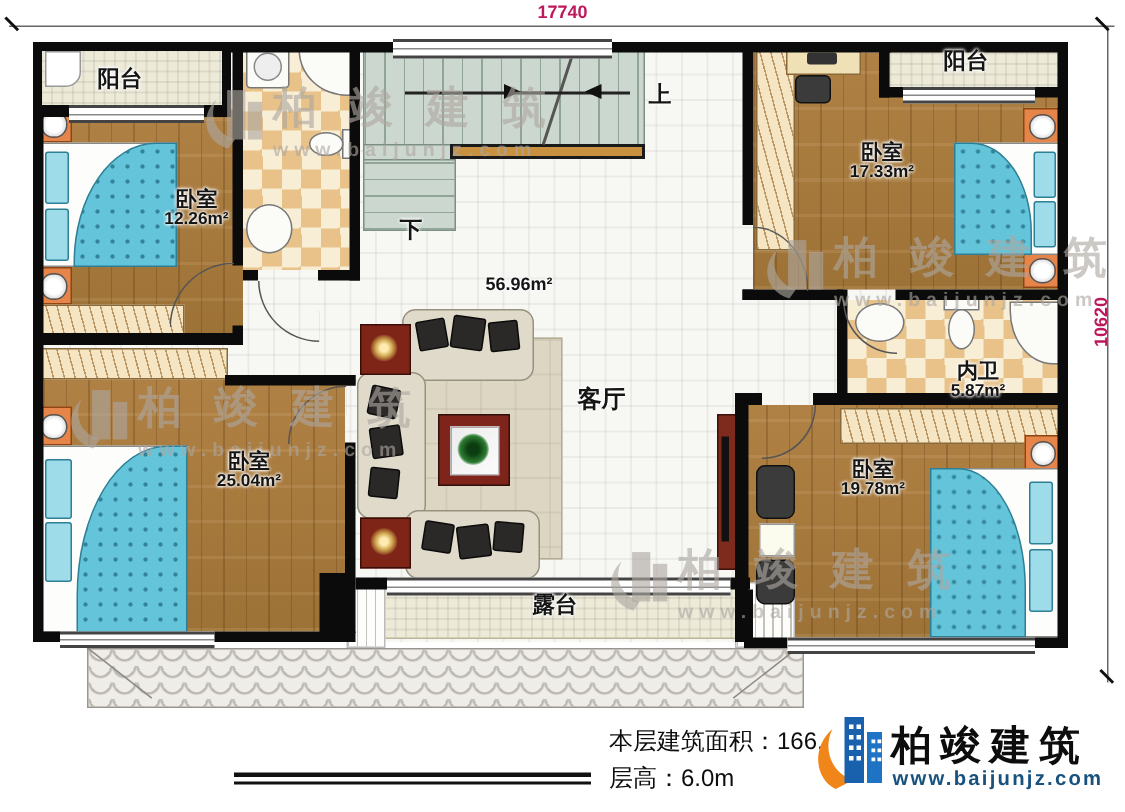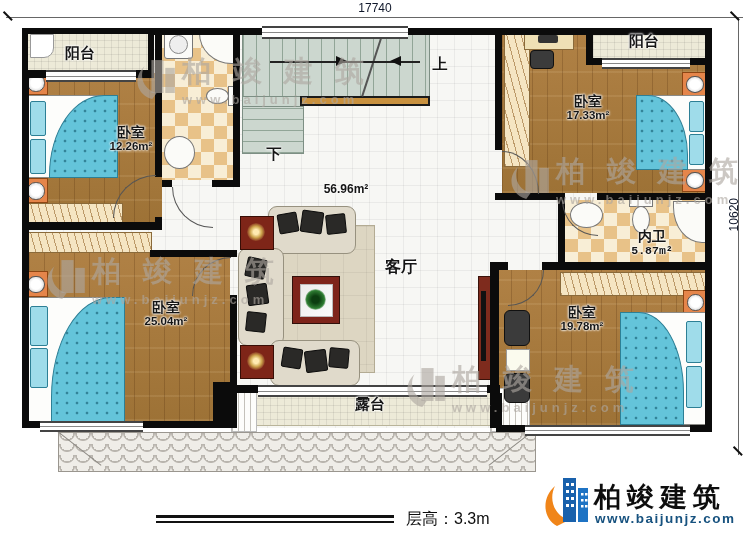--- a/index.html
+++ b/index.html
@@ -25,21 +25,21 @@
   .sofa{position:absolute;background:#e0dacb;border:1px solid #97917f;border-radius:9px;}
   .cushion{position:absolute;background:#2a2927;border:1px solid #0c0c0c;border-radius:2px;}
   .rug{position:absolute;background:#ddd6c2;border:1px solid #b3ab93;background-image:linear-gradient(rgba(0,0,0,.05) 1px,transparent 1px),linear-gradient(90deg,rgba(0,0,0,.05) 1px,transparent 1px);background-size:23px 23px;}
   .redtab{position:absolute;background:#7e2518;border:1px solid #380e06;}
   .star{position:absolute;left:20%;top:20%;width:56%;height:56%;border-radius:50%;background:radial-gradient(circle,#ffeab0 20%,#cda44d 45%,#7e2518 75%);}
   .fixture{position:absolute;background:#fbfbf8;border:1px solid #777;}
   .arc{position:absolute;border:0 solid #555;}
   .rlabel{position:absolute;font-weight:bold;color:#151515;text-align:center;line-height:1.1;font-size:14px;
           text-shadow:0 0 2px #fff,0 0 2px #fff,0 0 3px #fff;z-index:40;}
   .rlabel .ar{font-size:11.5px;}
-  .dimtxt{position:absolute;font-size:12px;font-weight:normal;color:#0f172a;z-index:30;}
+  .dimtxt{position:absolute;font-size:12px;font-weight:bold;color:#be185d;z-index:30;}
   .dline{position:absolute;background:#666;z-index:29;}
   .tick{position:absolute;width:12px;height:1.5px;background:#111;transform:rotate(45deg);z-index:30;}
   .wm{position:absolute;display:flex;align-items:center;gap:2px;z-index:35;pointer-events:none;}
   .wm-cn{font-size:29px;font-weight:bold;letter-spacing:22px;color:rgba(172,167,160,.62);white-space:nowrap;}
   .wm-url{font-size:13px;font-weight:bold;letter-spacing:4px;color:rgba(172,167,160,.62);white-space:nowrap;}
   .tri{position:absolute;width:0;height:0;z-index:12;}
   .tb{position:absolute;color:#0d0d0d;z-index:45;}
 </style>
 </head>
 <body>
@@ -293,38 +293,39 @@
       <div class="ar">12.26m²</div>
     </div>
   <div class="rlabel" style="left:262px;top:146px;width:24px;font-size:15px;"><span>下</span></div>
   <div class="rlabel" style="left:428px;top:56px;width:24px;font-size:15px;"><span>上</span></div>
   <div class="rlabel" style="left:315px;top:183px;width:62px;font-size:12px;"><span>56.96m²</span></div>
   <div class="rlabel" style="left:615px;top:33px;width:58px;font-size:15px;"><span>阳台</span></div>
   <div class="rlabel" style="left:556px;top:94px;width:64px;">
     <div>卧室</div>
       <div class="ar">17.33m²</div>
     </div>
-  <div class="rlabel" style="left:622px;top:230px;width:60px;font-family:Liberation Mono, monospace;">
+  <div class="rlabel" style="left:622px;top:240px;width:60px;">
     <div>内卫</div>
       <div class="ar">5.87m²</div>
     </div>
   <div class="rlabel" style="left:375px;top:258px;width:52px;font-size:16px;"><span>客厅</span></div>
   <div class="rlabel" style="left:134px;top:300px;width:64px;">
     <div>卧室</div>
       <div class="ar">25.04m²</div>
     </div>
   <div class="rlabel" style="left:550px;top:305px;width:64px;">
     <div>卧室</div>
       <div class="ar">19.78m²</div>
     </div>
   <div class="rlabel" style="left:344px;top:396px;width:52px;font-size:15px;"><span>露台</span></div>
 
   <div class="tb" style="left:156px;top:515px;width:238px;height:3px;background:#111;"></div>
   <div class="tb" style="left:156px;top:521px;width:238px;height:2px;background:#111;"></div>
-  <div class="tb" style="left:406px;top:509px;font-size:16px;">层高：3.3m</div>
+  <div class="tb" style="left:406px;top:484px;font-size:16px;">本层建筑面积：166.</div>
+  <div class="tb" style="left:406px;top:509px;font-size:16px;">层高：6.0m</div>
 
   <div class="tb" style="left:543px;top:474px;width:48px;height:58px;">
     <svg width="48" height="58" viewBox="0 0 48 58">
       <path d="M14 52 C0 45 -2 24 12 12 C5 26 12 42 26 46 Z" fill="#f08519"></path>
       <rect x="20" y="4" width="13" height="44" fill="#1961ac"></rect>
       <rect x="35" y="14" width="10" height="34" fill="#1e73c4"></rect>
       <g fill="#fff">
         <rect x="23" y="9" width="3" height="3"></rect>
           <rect x="28" y="9" width="3" height="3"></rect>
         <rect x="23" y="16" width="3" height="3"></rect>

